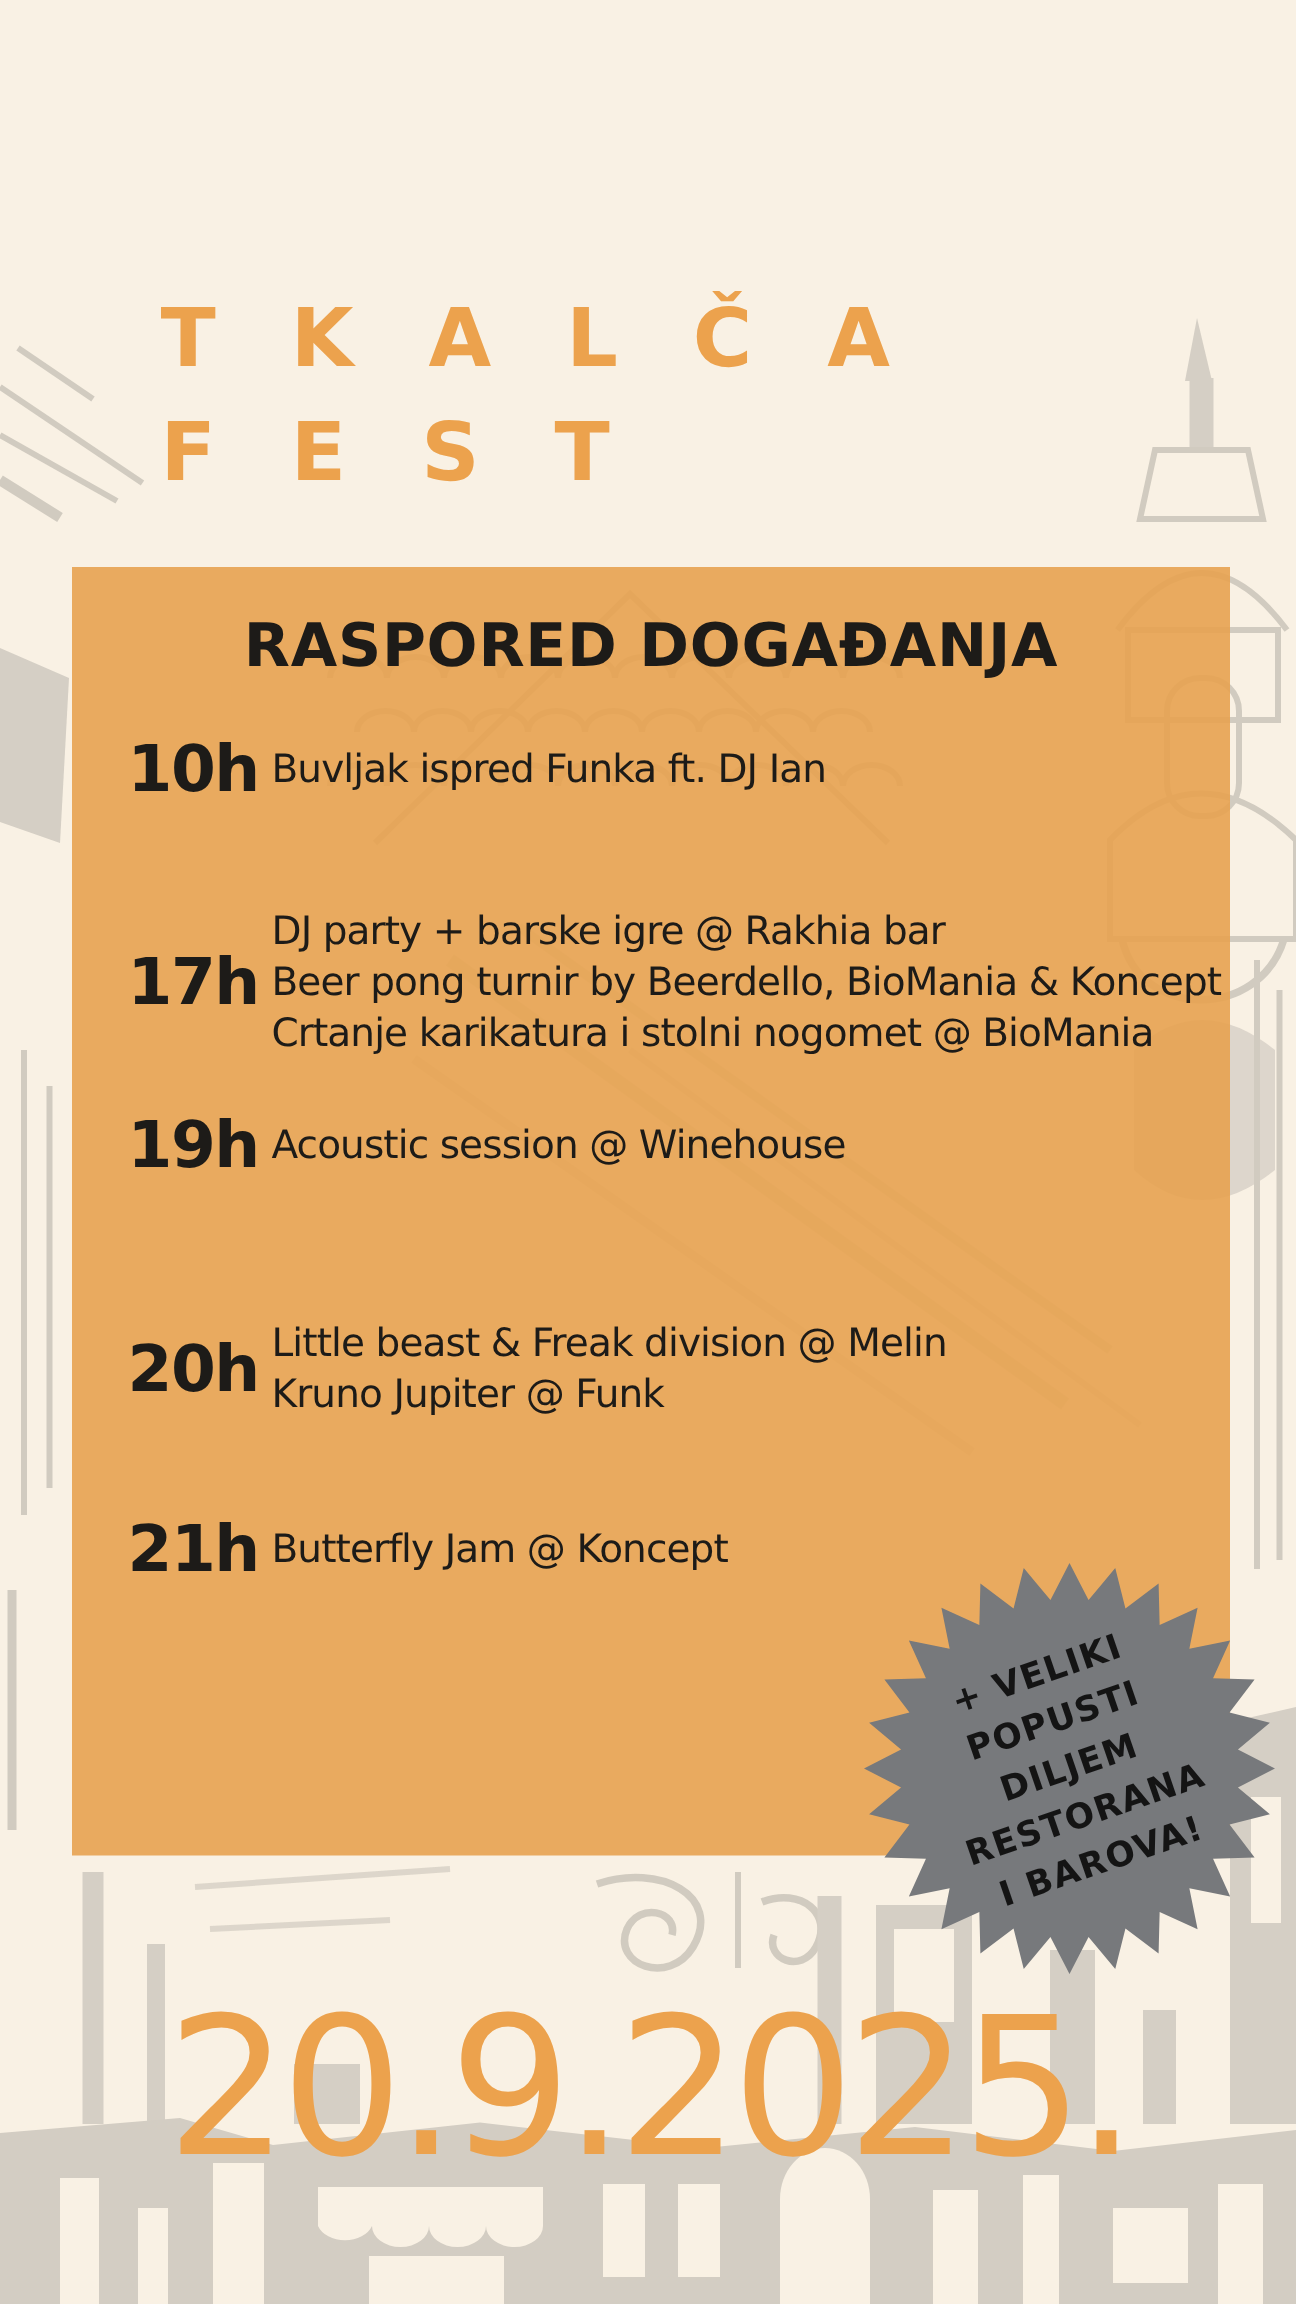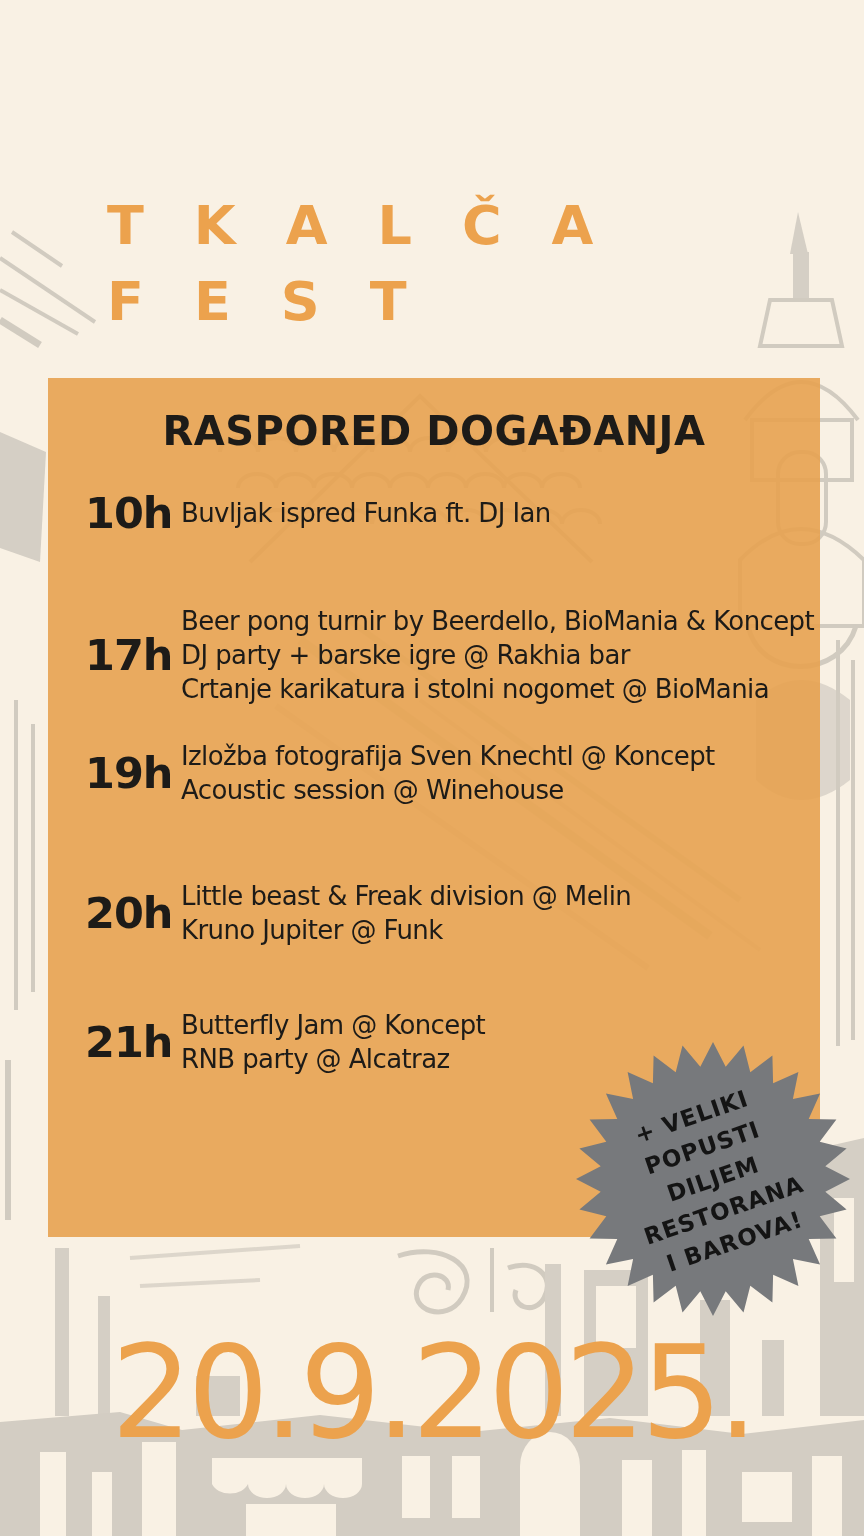--- a/index.html
+++ b/index.html
@@ -134,47 +134,45 @@
   <div class="row" style="top:110px">
     <div class="time">10h</div>
     <div class="events">
       <div>Buvljak ispred Funka ft. DJ Ian</div>
     </div>
   </div>
 
   <div class="row" style="top:226px">
     <div class="time">17h</div>
     <div class="events">
+      <div>DJ party + barske igre @ Rakhia bar</div>
       <div>Beer pong turnir by Beerdello, BioMania &amp; Koncept</div>
-      <div>DJ party + barske igre @ Rakhia bar</div>
       <div>Crtanje karikatura i stolni nogomet @ BioMania</div>
     </div>
   </div>
 
   <div class="row" style="top:361px">
     <div class="time">19h</div>
     <div class="events">
-      <div>Izložba fotografija Sven Knechtl @ Koncept</div>
       <div>Acoustic session @ Winehouse</div>
     </div>
   </div>
 
   <div class="row" style="top:501px">
     <div class="time">20h</div>
     <div class="events">
       <div>Little beast &amp; Freak division @ Melin</div>
       <div>Kruno Jupiter @ Funk</div>
     </div>
   </div>
 
   <div class="row" style="top:630px">
     <div class="time">21h</div>
     <div class="events">
       <div>Butterfly Jam @ Koncept</div>
-      <div>RNB party @ Alcatraz</div>
     </div>
   </div>
 </div>
 
 <div class="badge">
   <svg viewBox="0 0 274 274" xmlns="http://www.w3.org/2000/svg">
     <polygon id="starburst-shape" fill="#77797C" points="274.0,137.0 249.3,149.7 270.6,167.5 243.7,174.3 260.4,196.4 232.7,197.1 244.1,222.4 216.9,216.9 222.4,244.1 197.1,232.7 196.4,260.4 174.3,243.7 167.5,270.6 149.7,249.3 137.0,274.0 124.3,249.3 106.5,270.6 99.7,243.7 77.6,260.4 76.9,232.7 51.6,244.1 57.1,216.9 29.9,222.4 41.3,197.1 13.6,196.4 30.3,174.3 3.4,167.5 24.7,149.7 0.0,137.0 24.7,124.3 3.4,106.5 30.3,99.7 13.6,77.6 41.3,76.9 29.9,51.6 57.1,57.1 51.6,29.9 76.9,41.3 77.6,13.6 99.7,30.3 106.5,3.4 124.3,24.7 137.0,0.0 149.7,24.7 167.5,3.4 174.3,30.3 196.4,13.6 197.1,41.3 222.4,29.9 216.9,57.1 244.1,51.6 232.7,76.9 260.4,77.6 243.7,99.7 270.6,106.5 249.3,124.3"></polygon>
   </svg>
   <div class="badge-text">
     <span>+ VELIKI</span>

